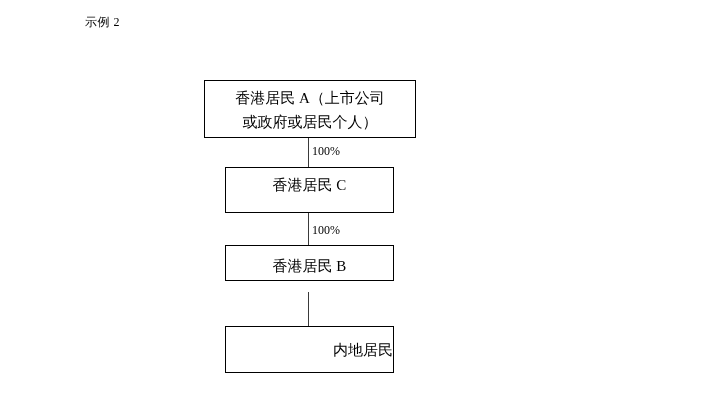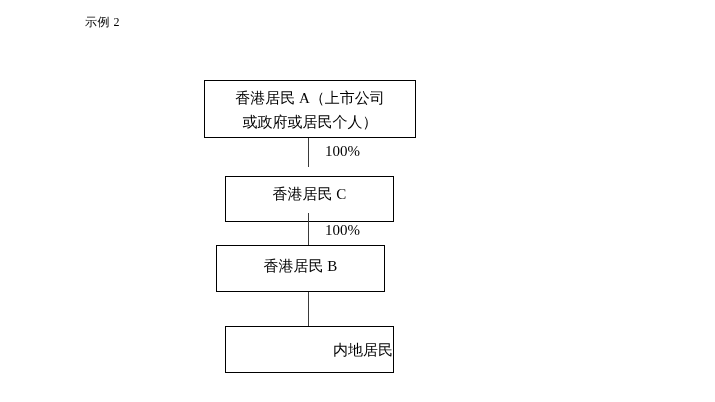--- a/index.html
+++ b/index.html
@@ -57,34 +57,34 @@
     height: 58px;
   }
   #node-a .node-label {
     padding-top: 5px;
     line-height: 24px;
     font-size: 15px;
   }
 
   #node-c {
     left: 225px;
-    top: 176px;
+    top: 167px;
     width: 169px;
     height: 46px;
   }
   #node-c .node-label {
     padding-top: 6px;
     line-height: 22px;
   }
 
   #node-b {
-    left: 216px;
+    left: 225px;
     top: 245px;
     width: 169px;
-    height: 47px;
+    height: 36px;
   }
   #node-b .node-label {
     padding-top: 9px;
     line-height: 22px;
   }
 
   #node-mainland {
     left: 225px;
     top: 326px;
     width: 169px;
@@ -103,22 +103,22 @@
     width: 1px;
     background: #3a3a3a;
   }
   #connector-a-c { top: 138px; height: 29px; }
   #connector-c-b { top: 213px; height: 32px; }
   #connector-b-mainland { top: 292px; height: 34px; }
 
   
   .edge-label {
     position: absolute;
-    left: 325px;
-    font-size: 15px;
+    left: 312px;
+    font-size: 12px;
     line-height: 14px;
     white-space: nowrap;
   }
   #edge-label-a-c { top: 144px; }
   #edge-label-c-b { top: 223px; }
 </style>
 </head>
 <body>
 
 <div id="canvas">

